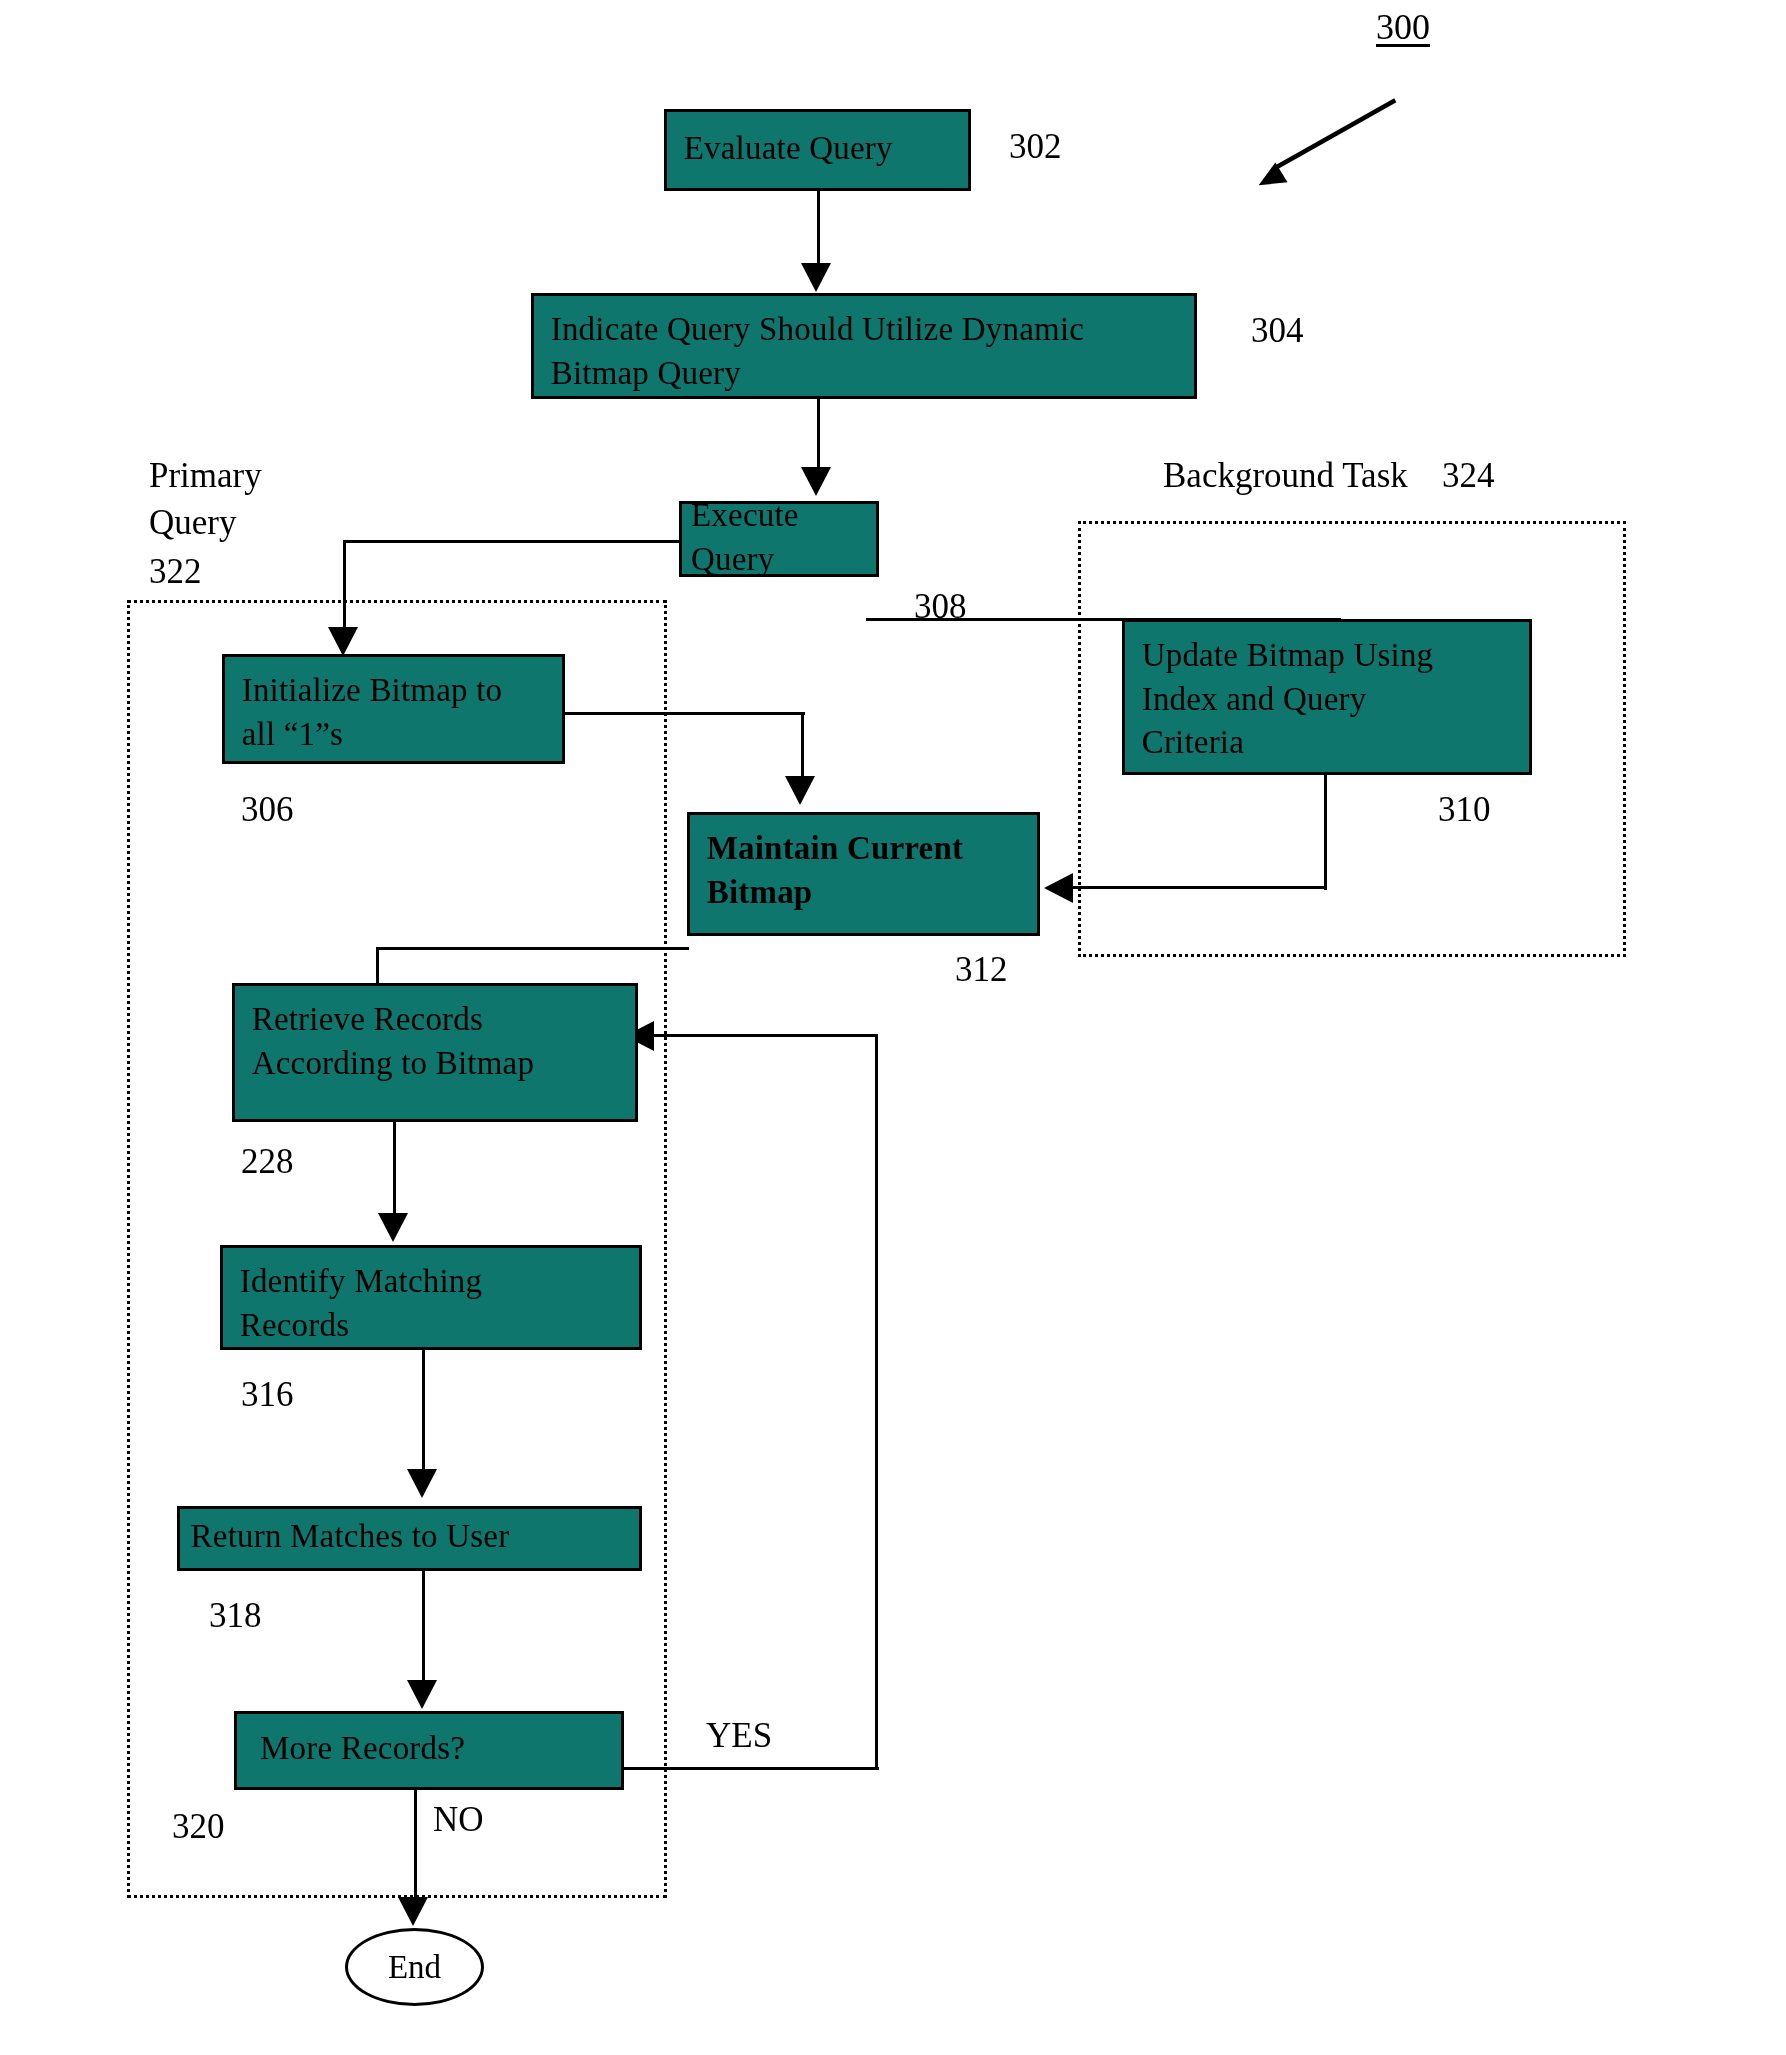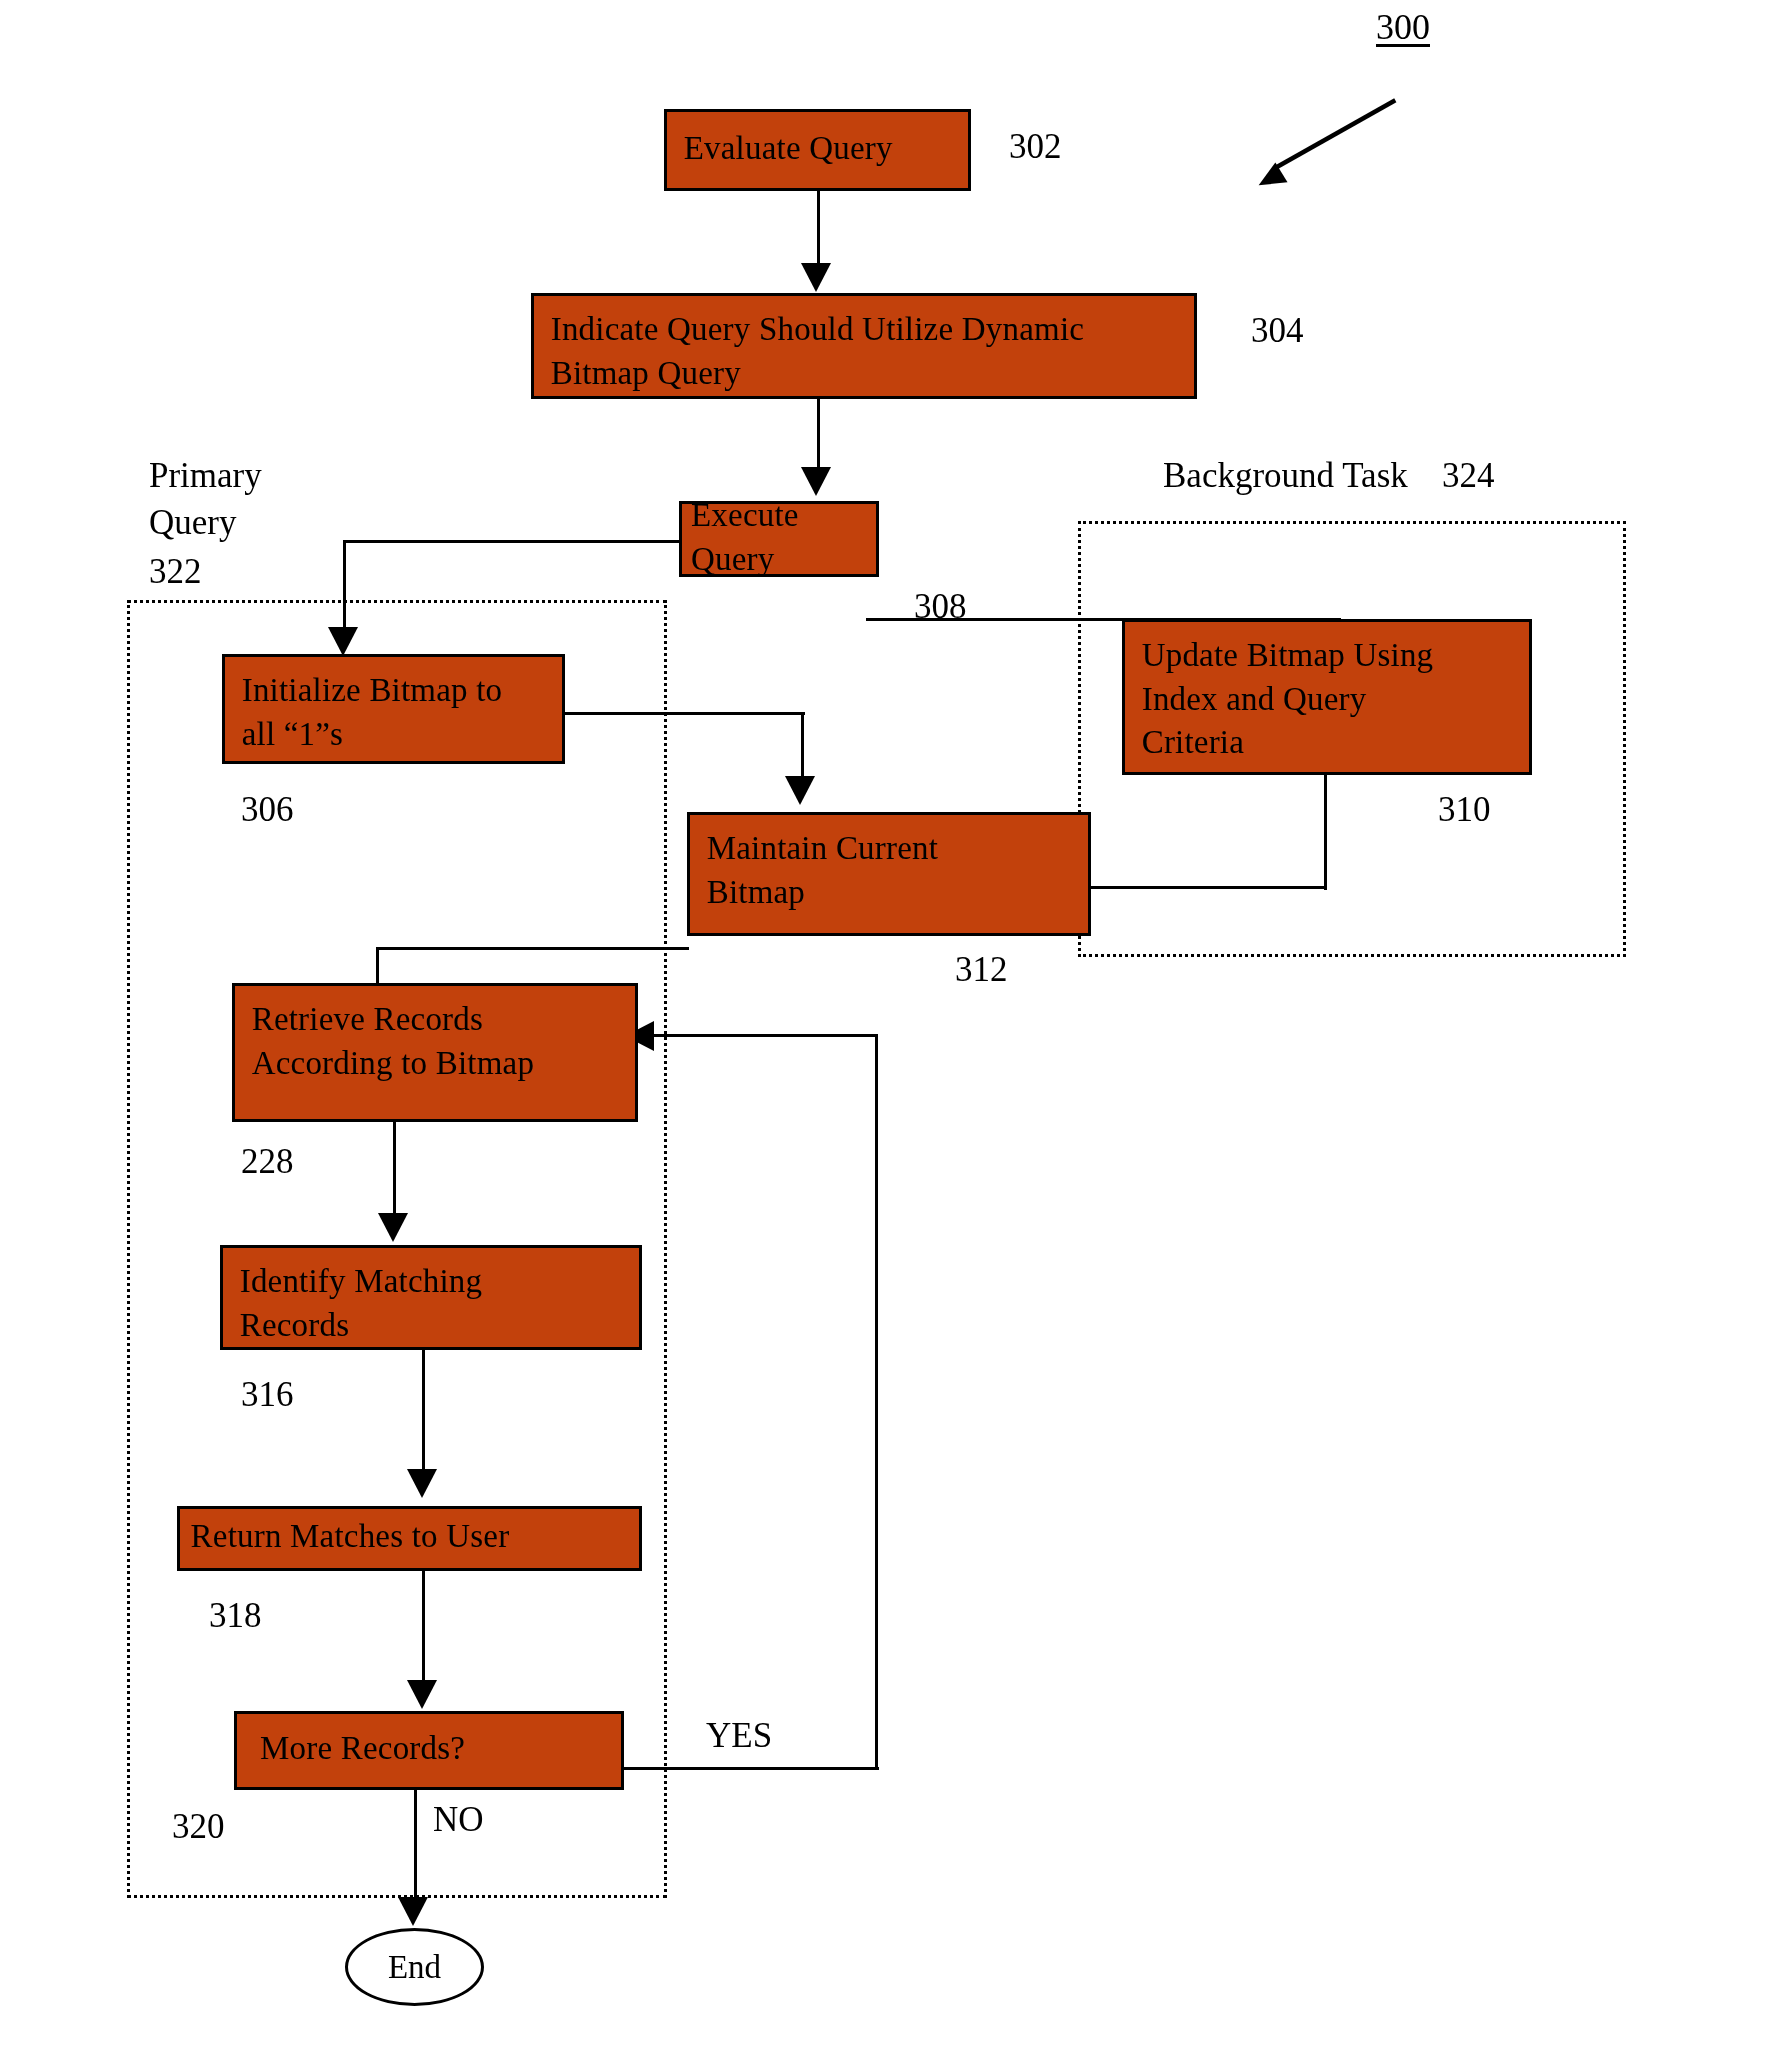--- a/index.html
+++ b/index.html
@@ -5,21 +5,21 @@
   html,body{margin:0;padding:0;background:#fff;}
   body{width:1786px;height:2056px;position:relative;overflow:hidden;
        font-family:"Liberation Serif","DejaVu Serif",serif;color:#000;}
 
   #stage{position:absolute;left:0;top:0;width:1786px;height:2056px;padding-left:48px;}
 
   
   .node{
     position:absolute;
     border:3.8px solid #000;
-    background:#c2410c;
+    background:#0f766e;
     box-sizing:border-box;
     display:flex;
     align-items:flex-start;
     padding:12px 15px 7.6px 16.7px;
     font-size:33px;
     line-height:1.32;
     letter-spacing:0.2px;
     z-index:5;
   }
   .node .txt{display:block;white-space:pre-line;}
@@ -129,21 +129,21 @@
     <span class="txt">Update Bitmap Using
 Index and Query
 Criteria</span>
   </div>
   <div class="lbl" style="left:1438px;top:789px;">310</div>
 
   <div class="v" style="left:1324px;top:775px;height:115px;"></div>
   <div class="h" style="left:1072px;top:886px;width:255px;"></div>
   <div class="arrow left" style="left:1044px;top:873px;"></div>
 
-  <div class="node" style="left:687px;top:812px;width:404px;height:124px;">
+  <div class="node" style="left:687px;top:812px;width:353px;height:124px;font-weight:bold;">
     <span class="txt">Maintain Current
 Bitmap</span>
   </div>
   <div class="lbl" style="left:955px;top:949px;">312</div>
 
   <div class="h" style="left:376px;top:947px;width:313px;"></div>
   <div class="v" style="left:376px;top:947px;height:93px;"></div>
   <div class="arrow down" style="left:361px;top:1037px;"></div>
 
   <div class="node" style="left:232px;top:983px;width:406px;height:139px;">

